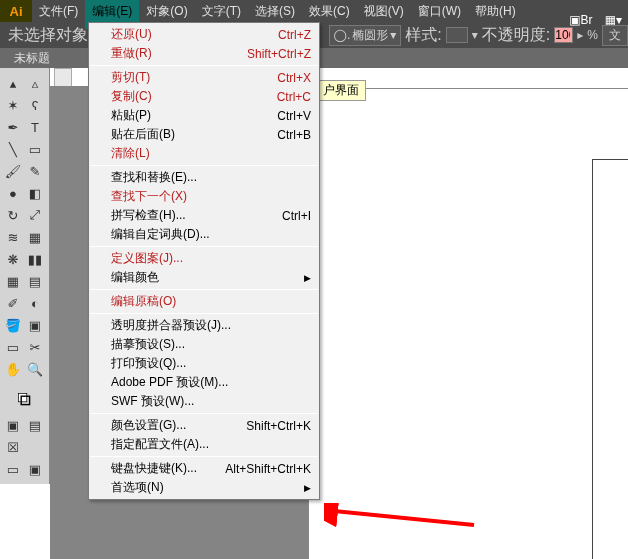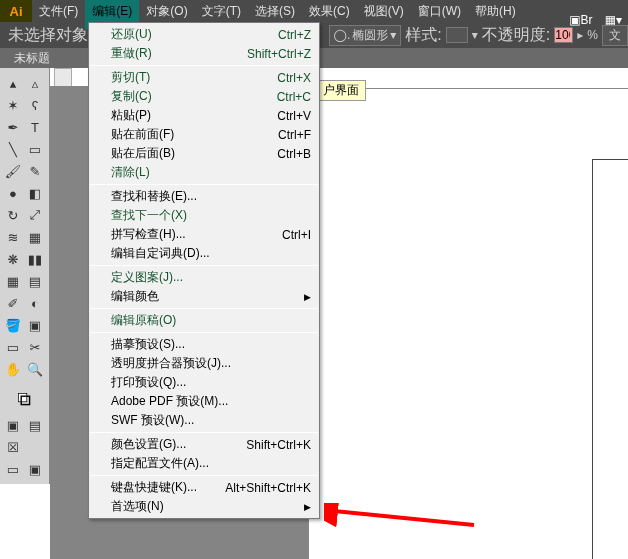--- a/index.html
+++ b/index.html
@@ -32,21 +32,21 @@
 
 .panel-tab { position: absolute; left: 54px; top: 68px; background: #e8e8e8; border: 1px solid #aaa; border-bottom: none; padding: 2px 8px; height: 18px; }
 
 .canvas-area { position: absolute; left: 308px; top: 88px; width: 320px; height: 471px; background: #fff; border-left: 1px solid #888; border-top: 1px solid #888; }
 .artboard { position: absolute; left: 283px; top: 70px; right: 0; bottom: 0; background: #fff; border: 1px solid #444; border-right: none; border-bottom: none; }
 
 .grayzone { position: absolute; left: 50px; top: 86px; width: 258px; height: 473px; background: #848484; z-index: 1; }
 
 .dropdown-menu { position: absolute; left: 88px; top: 22px; width: 232px; background: #f1f1f1; border: 1px solid #7a7a7a; box-shadow: 2px 2px 3px rgba(0,0,0,0.3); z-index: 10; padding: 2px 0; }
 .dropdown-menu .mi { display: flex; align-items: center; height: 19px; padding: 0 8px 0 22px; position: relative; cursor: default; }
-.dropdown-menu .mi.disabled { color: #14532d; }
+.dropdown-menu .mi.disabled { color: #b91c1c; }
 .dropdown-menu .mi .hotkey { margin-left: auto; }
 .dropdown-menu .mi .arrow { margin-left: auto; font-size: 9px; }
 .dropdown-menu .sep { height: 1px; background: #c0c0c0; margin: 2px 1px; border-bottom: 1px solid #fff; }
 
 .red-arrow { position: absolute; left: 324px; top: 503px; z-index: 20; }
 </style>
 </head>
 <body>
 
 <div class="menubar">
@@ -191,24 +191,20 @@
     </div>
   <div class="mi disabled">
       <span>复制(C)</span>
       <span class="hotkey">Ctrl+C</span>
     </div>
   <div class="mi">
       <span>粘贴(P)</span>
       <span class="hotkey">Ctrl+V</span>
     </div>
   <div class="mi">
-      <span>贴在前面(F)</span>
-      <span class="hotkey">Ctrl+F</span>
-    </div>
-  <div class="mi">
       <span>贴在后面(B)</span>
       <span class="hotkey">Ctrl+B</span>
     </div>
   <div class="mi disabled">
       <span>清除(L)</span>
     </div>
   <div class="sep"></div>
   <div class="mi">
       <span>查找和替换(E)...</span>
     </div>
@@ -229,24 +225,24 @@
   <div class="mi">
       <span>编辑颜色</span>
       <span class="arrow">▶</span>
     </div>
   <div class="sep"></div>
   <div class="mi disabled">
       <span>编辑原稿(O)</span>
     </div>
   <div class="sep"></div>
   <div class="mi">
+      <span>透明度拼合器预设(J)...</span>
+    </div>
+  <div class="mi">
       <span>描摹预设(S)...</span>
-    </div>
-  <div class="mi">
-      <span>透明度拼合器预设(J)...</span>
     </div>
   <div class="mi">
       <span>打印预设(Q)...</span>
     </div>
   <div class="mi">
       <span>Adobe PDF 预设(M)...</span>
     </div>
   <div class="mi">
       <span>SWF 预设(W)...</span>
     </div>

